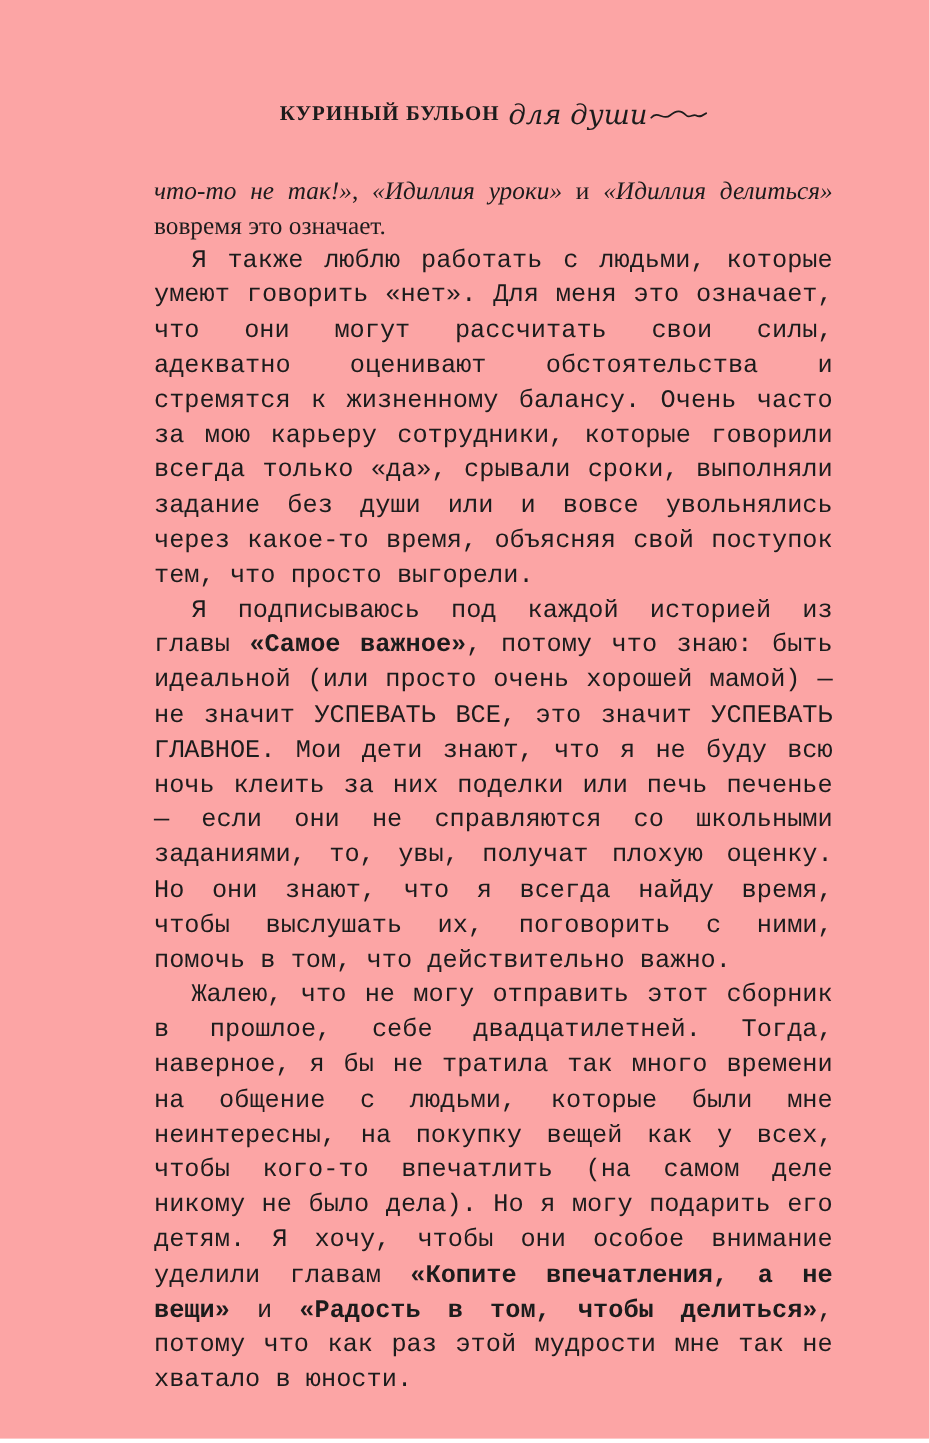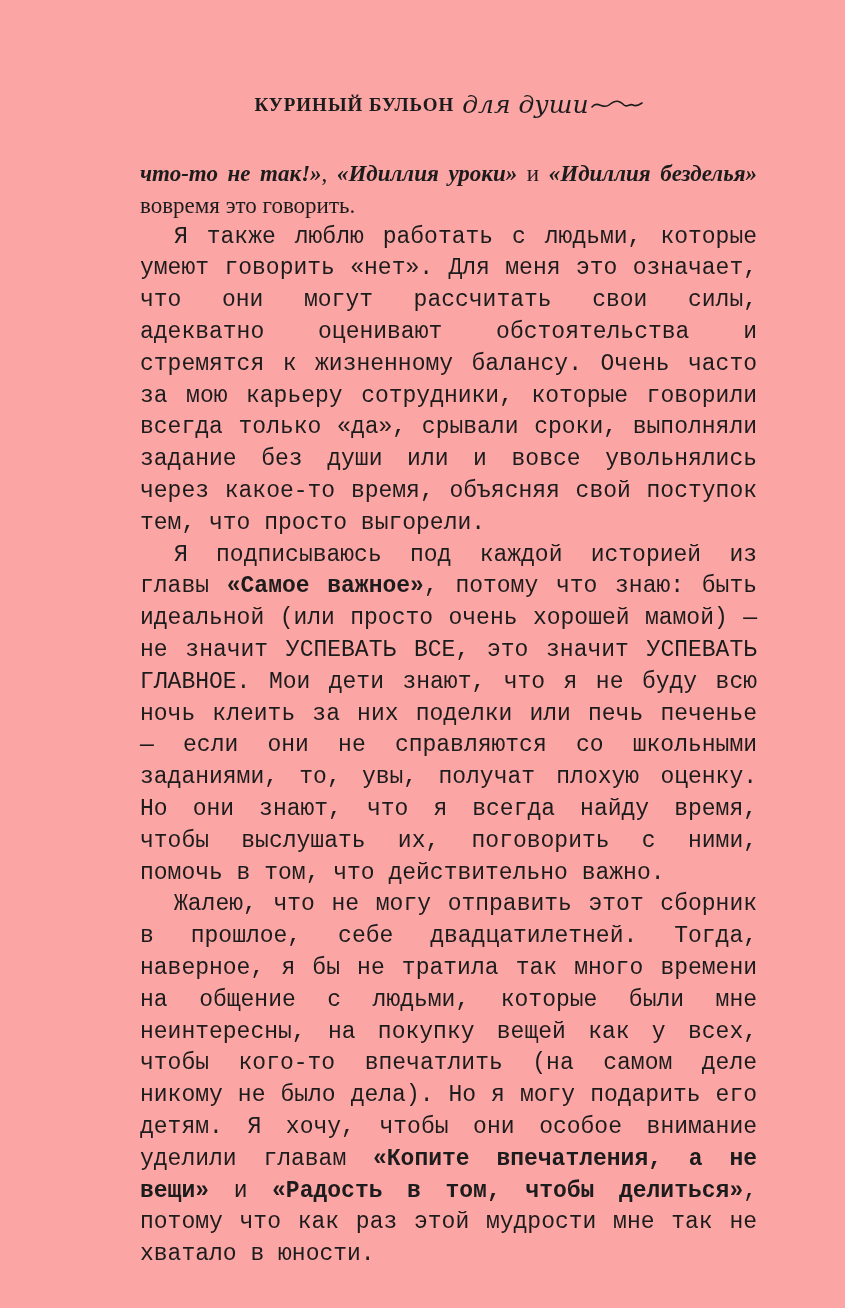--- a/index.html
+++ b/index.html
@@ -56,21 +56,21 @@
   .para {
     margin: 0;
     padding: 0;
   }
   .para.indent {
     text-indent: 34px;
     font-family: Liberation Mono, monospace;
   }
   .seg-normal { font-weight: normal; font-style: normal; }
   .seg-bold { font-weight: bold; font-style: normal; }
-  .seg-bold-italic { font-weight: bold; font-style: italic; }
+  .seg-bold-italic { font-weight: normal; font-style: italic; }
   .footer {
     position: absolute;
     top: 1192px;
     left: 140px;
     width: 617px;
     text-align: center;
   }
   .page-number {
     font-family: "Liberation Serif", serif;
     font-weight: bold;
@@ -82,20 +82,20 @@
 
 <div class="page">
 
   <header class="header">
     <span class="header-main">КУРИНЫЙ БУЛЬОН</span><span class="header-script">для души</span><svg class="flourish" width="52" height="18" viewBox="0 0 52 18" aria-hidden="true">
       <path d="M1 11 C 7 4, 12 14, 18 9 S 28 4, 33 9 C 36 12, 39 7, 42 9 C 45 11, 48 9, 51 7" fill="none" stroke="#1c1c1c" stroke-width="1.6" stroke-linecap="round"></path>
     </svg>
   </header>
 
   <main class="text-block">
-      <p class="para"><span class="seg-bold-italic">что-то не так!»</span><span class="seg-normal">, </span><span class="seg-bold-italic">«Идиллия уроки»</span><span class="seg-normal"> и </span><span class="seg-bold-italic">«Идиллия безделья»</span><span class="seg-normal"> вовремя это говорить.</span></p>
+      <p class="para"><span class="seg-bold-italic">что-то не так!»</span><span class="seg-normal">, </span><span class="seg-bold-italic">«Идиллия уроки»</span><span class="seg-normal"> и </span><span class="seg-bold-italic">«Идиллия делиться»</span><span class="seg-normal"> вовремя это означает.</span></p>
       <p class="para indent"><span class="seg-normal">Я также люблю работать с людьми, которые умеют говорить «нет». Для меня это означает, что они могут рассчитать свои силы, адекватно оценивают обстоя­тельства и стремятся к жизненному балансу. Очень часто за мою карьеру сотрудники, которые говорили всегда только «да», срывали сроки, выполняли зада­ние без души или и вовсе увольнялись через какое-то время, объясняя свой поступок тем, что просто выгорели.</span></p>
       <p class="para indent"><span class="seg-normal">Я подписываюсь под каждой историей из главы </span><span class="seg-bold">«Самое важное»</span><span class="seg-normal">, потому что знаю: быть идеаль­ной (или просто очень хорошей мамой) — не значит УСПЕВАТЬ ВСЕ, это значит УСПЕВАТЬ ГЛАВНОЕ. Мои дети знают, что я не буду всю ночь клеить за них поделки или печь печенье — если они не справ­ляются со школьными заданиями, то, увы, получат плохую оценку. Но они знают, что я всегда найду вре­мя, чтобы выслушать их, поговорить с ними, помочь в том, что действительно важно.</span></p>
       <p class="para indent"><span class="seg-normal">Жалею, что не могу отправить этот сборник в про­шлое, себе двадцатилетней. Тогда, наверное, я бы не тратила так много времени на общение с людьми, которые были мне неинтересны, на покупку вещей как у всех, чтобы кого-то впечатлить (на самом деле никому не было дела). Но я могу подарить его детям. Я хочу, чтобы они особое внимание уделили главам </span><span class="seg-bold">«Копите впечатления, а не вещи»</span><span class="seg-normal"> и </span><span class="seg-bold">«Радость в том, чтобы делиться»</span><span class="seg-normal">, потому что как раз этой мудрости мне так не хватало в юности.</span></p>
     </main>
 
 
 </div>
 
 </body></html>

